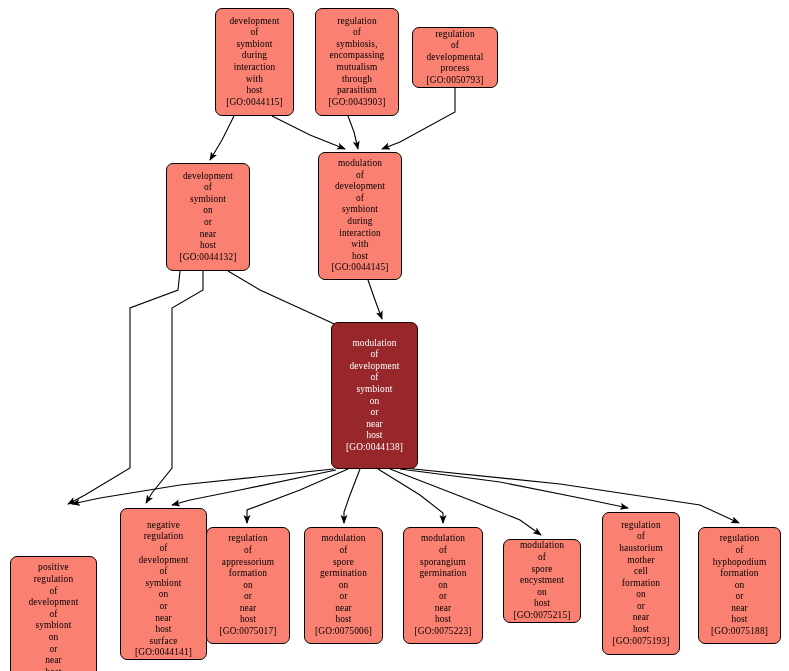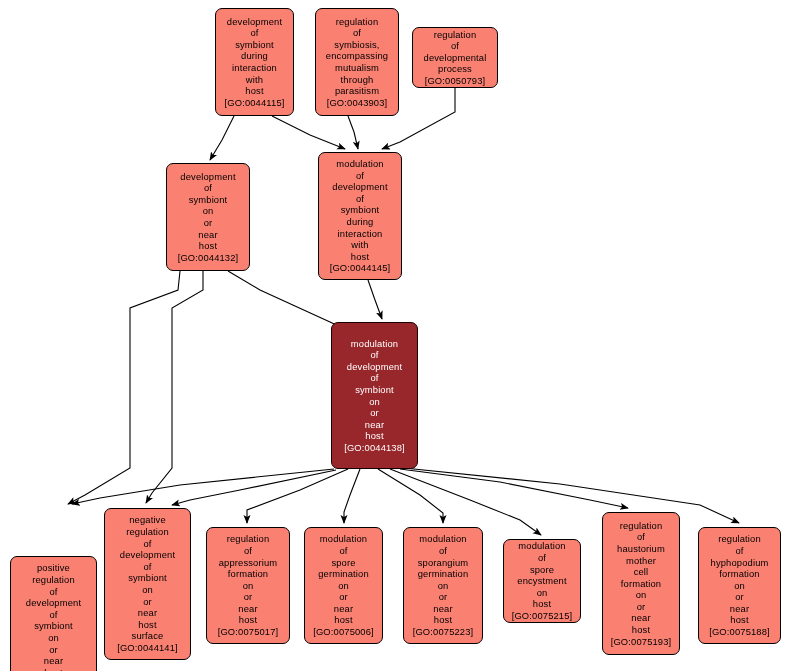--- a/index.html
+++ b/index.html
@@ -1,20 +1,20 @@
 <!DOCTYPE html>
 <html><head>
 <meta charset="utf-8">
 <style>
   html,body{margin:0;padding:0;background:#ffffff;}
   #graph{
     position:relative;
     width:789px;height:671px;
     background:#ffffff;
-    font-family:Liberation Sans, sans-serif;
+    font-family:Liberation Serif, serif;
     overflow:hidden;
   }
   #edges{position:absolute;left:0;top:0;width:789px;height:671px;}
   .node{
     position:absolute;
     box-sizing:border-box;
     border:1px solid #000000;
     border-radius:7px;
     display:flex;
     align-items:center;
@@ -132,21 +132,21 @@
 development
 of
 symbiont
 on
 or
 near
 host
 surface
 [GO:0044143]</span>
       </div>
-      <div class="node node-normal" style="left: 104px; top: 508px; width: 87px; height: 152px;">
+      <div class="node node-normal" style="left: 120px; top: 508px; width: 87px; height: 152px; align-items: flex-end;">
         <span class="node-label">negative
 regulation
 of
 development
 of
 symbiont
 on
 or
 near
 host

